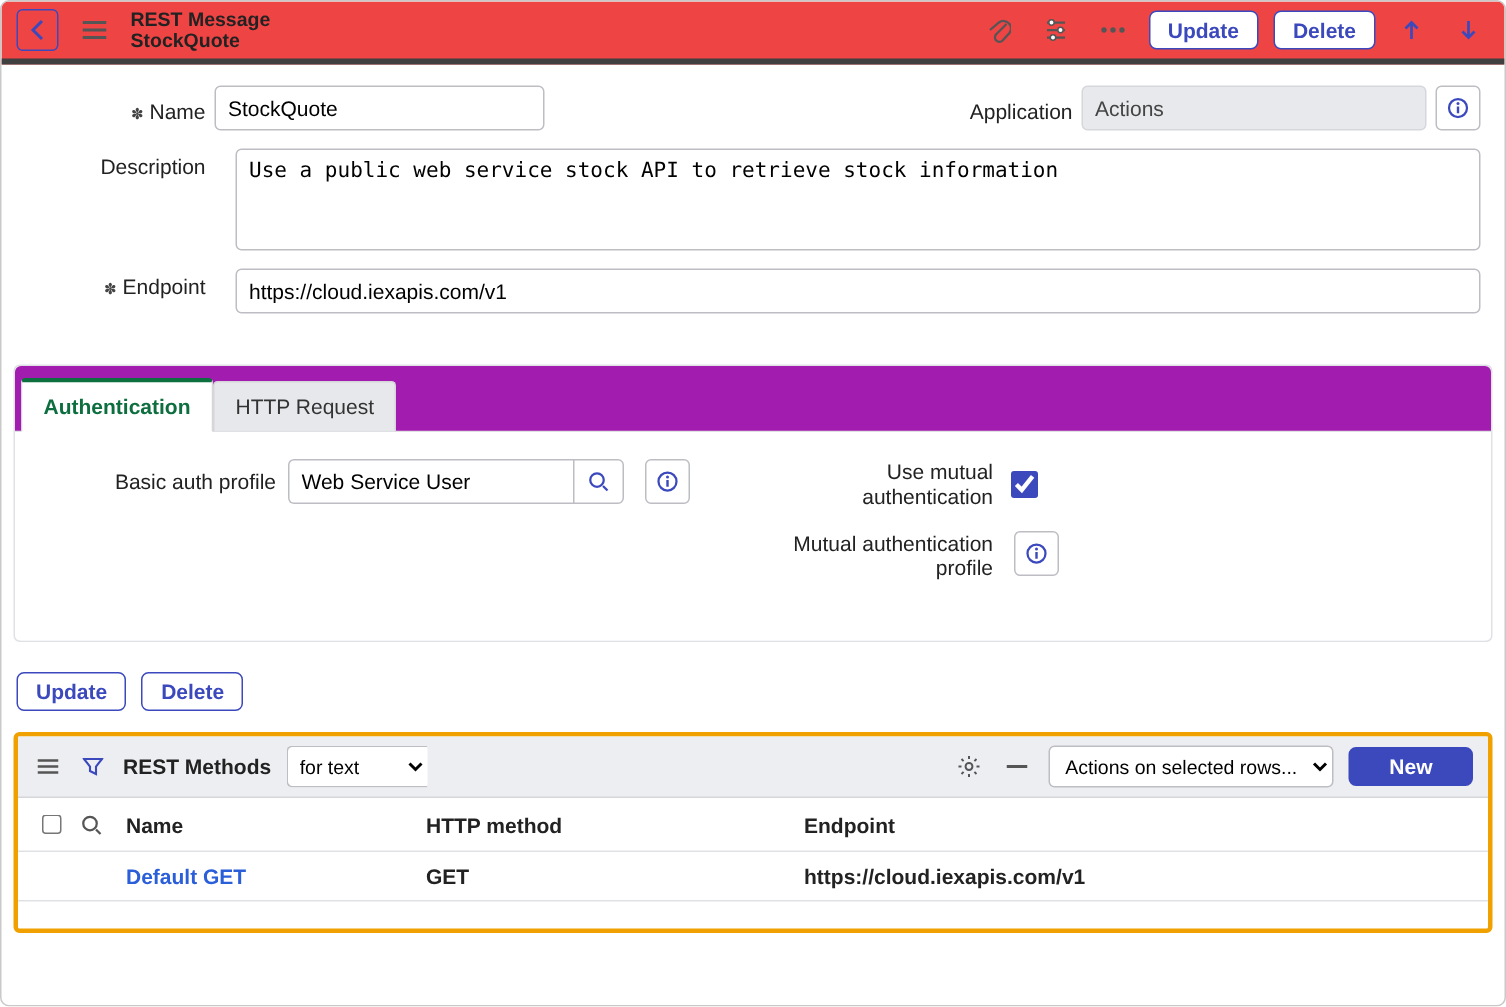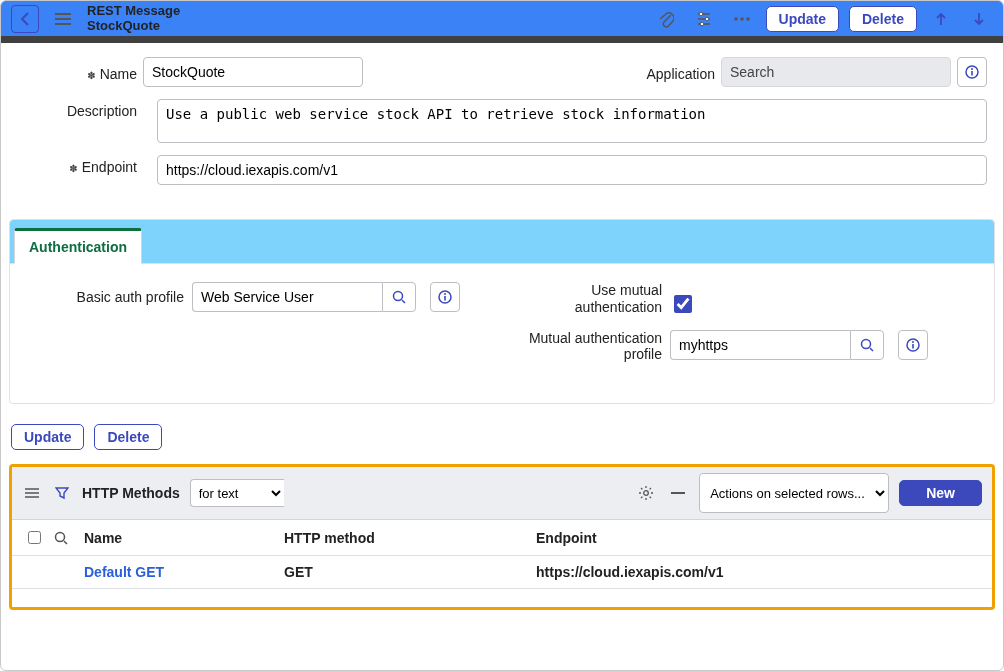--- a/index.html
+++ b/index.html
@@ -1,21 +1,21 @@
 <!DOCTYPE html>
 <html><head>
 <meta charset="utf-8">
 <style>
   * { box-sizing: border-box; }
   html, body { margin: 0; padding: 0; font-family: -apple-system, BlinkMacSystemFont, "Segoe UI", Arial, sans-serif; font-size: 14px; color: #222; }
   body { background: #fff; }
   .viewport { width: 1004px; height: 671px; border: 1px solid #c9c9c9; border-radius: 6px; overflow: hidden; background: #fff; margin: 0; position: relative; }
 
   
-  .header { height: 42px; background: #3b82f6; border-bottom: 7px solid #404040; display: flex; align-items: center; padding: 0 10px; gap: 10px; }
+  .header { height: 42px; background: #ef4444; border-bottom: 4px solid #404040; display: flex; align-items: center; padding: 0 10px; gap: 10px; }
   .icon-btn { width: 28px; height: 28px; display: flex; align-items: center; justify-content: center; color: #2E3A8B; cursor: pointer; border-radius: 4px; }
   .icon-btn-border { border: 1px solid #3b49bd; }
   .header-title { flex: 1; line-height: 1.1; }
   .header-title .type { font-size: 13px; font-weight: 700; color: #222; }
   .header-title .name { font-size: 13px; font-weight: 700; color: #222; }
   .header-actions { display: flex; align-items: center; gap: 10px; }
   .btn { border: 1px solid #3b49bd; color: #3b49bd; background: #fff; border-radius: 5px; padding: 4px 12px; font-size: 14px; font-weight: 600; cursor: pointer; }
   .btn-primary { background: #3b49bd; color: #fff; border: 1px solid #3b49bd; }
 
   
@@ -26,21 +26,21 @@
   .form-label.req::before { content: "✽"; font-size: 10px; margin-right: 4px; color: #444; }
   .text-input { height: 30px; border: 1px solid #bdbdc4; border-radius: 4px; padding: 0 8px; font-size: 14px; }
   .text-input.wide { width: 220px; }
   .textarea { border: 1px solid #bdbdc4; border-radius: 4px; padding: 6px 8px; font-size: 14px; resize: none; }
   .readonly-field { height: 30px; background: #e7e9ec; border: 1px solid #d5d7db; border-radius: 4px; padding: 4px 8px; font-size: 14px; display: flex; align-items: center; color: #444; }
   .select { height: 30px; border: 1px solid #999; border-radius: 4px; font-size: 14px; padding: 0 6px; background: #fff; }
   .info-icon-btn { width: 30px; height: 30px; display: flex; align-items: center; justify-content: center; border: 1px solid #bdbdc4; border-radius: 4px; color: #3b49bd; background: #fff; cursor: pointer; }
 
   
   .tabs-section { margin: 12px 8px 10px; background: #f5f6f8; border: 1px solid #e0e1e4; border-radius: 4px; }
-  .tab-strip { display: flex; align-items: flex-end; padding-top: 8px; gap: 0; padding-left: 4px; border-bottom: 1px solid #e0e1e4; background: #7dd3fc; border-radius: 4px 4px 0 0; }
+  .tab-strip { display: flex; align-items: flex-end; padding-top: 8px; gap: 0; padding-left: 4px; border-bottom: 1px solid #e0e1e4; background: #a21caf; border-radius: 4px 4px 0 0; }
   .tab { padding: 8px 14px; font-size: 14px; color: #333; border: 1px solid transparent; border-bottom: none; cursor: pointer; background: transparent; }
   .tab.active { background: #fff; border: 1px solid #d6d6da; border-bottom: 1px solid #fff; border-top: 3px solid #0d6e3f; border-radius: 3px 3px 0 0; color: #0d6e3f; font-weight: 600; margin-bottom: -1px; }
   .tab.inactive { background: #e7e8eb; border: 1px solid #d6d6da; border-radius: 3px 3px 0 0; margin-bottom: -1px; border-bottom: 1px solid #e0e1e4;}
   .tab-body { background: #fff; padding: 18px 14px 26px; border-radius: 0 0 4px 4px; display: flex; gap: 40px; }
   .tab-col { flex: 1; }
   .tab-field-row { display: flex; align-items: center; margin-bottom: 14px; gap: 8px; }
   .tab-label { width: 160px; text-align: right; font-size: 14px; }
   .tab-label-multi { width: 140px; text-align: right; font-size: 14px; line-height: 1.2; }
   .lookup-wrap { display: flex; }
   .lookup-wrap input { border-radius: 4px 0 0 4px; border-right: none; }
@@ -50,21 +50,21 @@
   
   .bottom-btns { padding: 10px 10px 14px; display: flex; gap: 10px; }
 
   
   .related-list { margin: 0 8px 8px; border: 3px solid #f0a100; border-radius: 4px; background: #fff; }
   .rl-toolbar { background: #eceef1; padding: 6px 10px; display: flex; align-items: center; gap: 10px; border-bottom: 1px solid #d6d6da; }
   .rl-title { font-weight: 700; font-size: 14px; }
   .search-type-select { width: 94px; height: 28px; border: 1px solid #bdbdc4; border-radius: 4px 0 0 4px; font-size: 13px; padding: 0 4px; background: #fff; }
   .search-input { width: 130px; height: 28px; border: 1px solid #bdbdc4; border-left: none; border-radius: 0 4px 4px 0; padding: 0 6px; font-size: 13px; }
   .rl-spacer { flex: 1; }
-  .rl-actions-select { height: 40px; width: 190px; border: 1px solid #bdbdc4; border-radius: 4px; font-size: 13px; padding: 0 6px; background: #fff; }
+  .rl-actions-select { height: 28px; width: 190px; border: 1px solid #bdbdc4; border-radius: 4px; font-size: 13px; padding: 0 6px; background: #fff; }
   .rl-breadcrumb { padding: 8px 12px; font-size: 13px; color: #333; border-bottom: 1px solid #e0e1e4; }
   .rl-head-row { display: flex; align-items: center; padding: 8px 12px; border-bottom: 1px solid #e0e1e4; font-weight: 700; font-size: 14px; }
   .rl-data-row { display: flex; align-items: center; padding: 8px 12px; border-bottom: 1px solid #e0e1e4; font-size: 14px; font-weight: bold; }
   .col-chk { width: 30px; }
   .col-search { width: 30px; color: #555; }
   .col-name { width: 200px; }
   .col-method { width: 252px; }
   .col-endpoint { flex: 1; }
   .link { color: #2b5fd9; cursor: pointer; }
 
@@ -130,43 +130,44 @@
   </div>
 
   <div class="form-area">
     <div class="form-row">
       <div class="form-col" style="flex:1;">
         <div class="form-label req">Name</div>
         <input class="text-input wide" value="StockQuote" style="">
       </div>
       <div class="form-col" style="flex:1; justify-content:flex-end;">
         <div class="form-label" style="width:auto;">Application</div>
-        <div class="readonly-field" style="width:230px;">Search</div>
+        <div class="readonly-field" style="width:230px;">Actions</div>
         <div class="info-icon-btn">
           <svg width="14" height="14" viewBox="0 0 14 14">
               <circle cx="7" cy="7" r="6" stroke="#3b49bd" stroke-width="1.5" fill="none"></circle>
               <rect x="6.2" y="6" width="1.6" height="4.5" fill="#3b49bd"></rect>
               <circle cx="7" cy="4" r="1" fill="#3b49bd"></circle>
             </svg>
         </div>
       </div>
     </div>
     <div class="form-row">
       <div class="form-label">Description</div>
-      <textarea class="textarea" style="flex: 1 1 0%; height: 44px;">Use a public web service stock API to retrieve stock information</textarea>
+      <textarea class="textarea" style="flex: 1 1 0%; height: 68px;">Use a public web service stock API to retrieve stock information</textarea>
     </div>
     <div class="form-row">
       <div class="form-label req">Endpoint</div>
       <input class="text-input" style="flex: 1 1 0%;" value="https://cloud.iexapis.com/v1">
     </div>
   </div>
 
   <div class="tabs-section">
     <div class="tab-strip">
       <div class="tab active">Authentication</div>
+      <div class="tab inactive">HTTP Request</div>
     </div>
     <div class="tab-body">
       <div class="tab-col">
         <div class="tab-field-row">
           <div class="tab-label">Basic auth profile</div>
           <div class="lookup-wrap">
             <input class="text-input" style="width: 190px;" value="Web Service User">
             <div class="lookup-btn">
               <svg width="14" height="14" viewBox="0 0 14 14">
                   <circle cx="6" cy="6" r="4.5" stroke="#3b49bd" stroke-width="1.5" fill="none"></circle>
@@ -177,35 +178,26 @@
           <div class="info-icon-btn" style="margin-left:6px;">
             <svg width="14" height="14" viewBox="0 0 14 14">
                 <circle cx="7" cy="7" r="6" stroke="#3b49bd" stroke-width="1.5" fill="none"></circle>
                 <rect x="6.2" y="6" width="1.6" height="4.5" fill="#3b49bd"></rect>
                 <circle cx="7" cy="4" r="1" fill="#3b49bd"></circle>
               </svg>
           </div>
         </div>
       </div>
       <div class="tab-col">
-        <div class="tab-field-row" style="align-items:flex-end;">
+        <div class="tab-field-row" style="align-items:center;">
           <div class="tab-label-multi"><span>Use mutual authentication</span></div>
           <input type="checkbox" class="checkbox" checked="" style="">
         </div>
         <div class="tab-field-row" style="align-items:flex-start;">
           <div class="tab-label-multi"><span>Mutual authentication profile</span></div>
-          <div class="lookup-wrap">
-            <input class="text-input" style="width: 180px;" value="myhttps">
-            <div class="lookup-btn">
-              <svg width="14" height="14" viewBox="0 0 14 14">
-                  <circle cx="6" cy="6" r="4.5" stroke="#3b49bd" stroke-width="1.5" fill="none"></circle>
-                  <path d="M10 10l3 3" stroke="#3b49bd" stroke-width="1.5"></path>
-                </svg>
-            </div>
-          </div>
           <div class="info-icon-btn" style="margin-left:6px;">
             <svg width="14" height="14" viewBox="0 0 14 14">
                 <circle cx="7" cy="7" r="6" stroke="#3b49bd" stroke-width="1.5" fill="none"></circle>
                 <rect x="6.2" y="6" width="1.6" height="4.5" fill="#3b49bd"></rect>
                 <circle cx="7" cy="4" r="1" fill="#3b49bd"></circle>
               </svg>
           </div>
         </div>
       </div>
     </div>
@@ -221,21 +213,21 @@
       <div class="icon-btn" style="width:20px;">
         <svg width="14" height="10" viewBox="0 0 14 10">
             <path d="M0 1h14M0 5h14M0 9h14" stroke="#555" stroke-width="1.6"></path>
           </svg>
       </div>
       <div class="icon-btn" style="width:20px;">
         <svg width="14" height="14" viewBox="0 0 14 14">
             <path d="M1 2h12L9 7v5l-4-2V7z" stroke="#3b49bd" stroke-width="1.4" fill="none"></path>
           </svg>
       </div>
-      <div class="rl-title">HTTP Methods</div>
+      <div class="rl-title">REST Methods</div>
       <div style="display:flex;">
         <select class="search-type-select" style="border-right:none;">
           <option>for text</option>
         </select>
       </div>
       <div class="rl-spacer"></div>
       <div class="icon-btn" style="width:22px;">
         <svg width="16" height="16" viewBox="0 0 16 16">
             <circle cx="8" cy="8" r="2.3" stroke="#555" stroke-width="1.3" fill="none"></circle>
             <path d="M8 1v2M8 13v2M1 8h2M13 8h2M3 3l1.4 1.4M11.6 11.6L13 13M13 3l-1.4 1.4M4.4 11.6L3 13" stroke="#555" stroke-width="1.3"></path>

